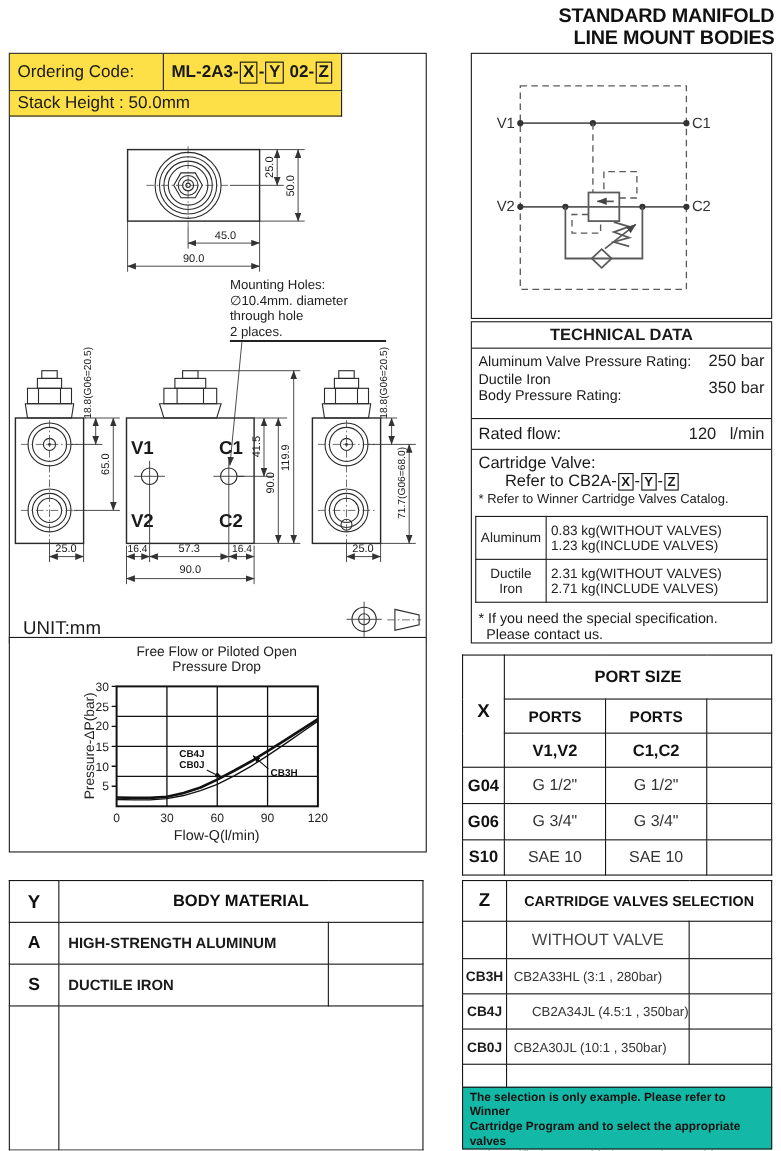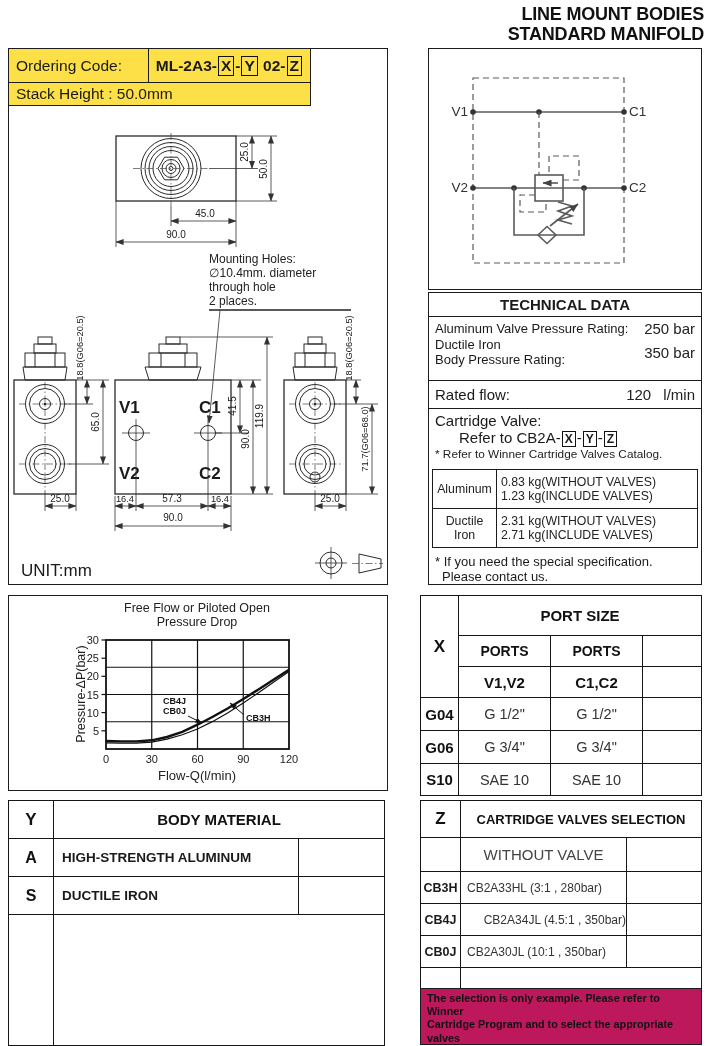--- a/index.html
+++ b/index.html
@@ -47,31 +47,31 @@
   .val { font-size:14.5px; color:#333; }
 
   
   #tech-panel { font-size:13px; }
   .tech-sec { border-bottom:1.3px solid #1c1c1c; padding:3px 6px; }
   .tech-row { display:flex; justify-content:space-between; align-items:center; }
   .tech-val { font-size:15px; color:#222; white-space:nowrap; }
   .wtable { width:266px; margin:2px auto 0 auto; border:1.8px solid #1c1c1c; }
   .wtable td { border:1.2px solid #1c1c1c; font-size:12.3px; text-align:left; padding:1px 4px; color:#222; }
 
-  #note-box { position:absolute; border:1.5px solid #1c1c1c; background:#be185d;
+  #note-box { position:absolute; border:1.5px solid #1c1c1c; background:#14b8a6;
               padding:3px 6px; font-size:10.8px; font-weight:600; line-height:13.2px; color:#111; }
 </style>
 </head>
 <body>
 
 <div id="page">
 
   <div id="title">
+    <div>STANDARD MANIFOLD</div>
     <div>LINE MOUNT BODIES</div>
-    <div>STANDARD MANIFOLD</div>
   </div>
 
   <div class="panel" id="drawing-panel" style="left:8px; top:48px; width:380px; height:537px;">
 
     <div class="hdr-row" style="top:0; height:34px; width:302px;">
       <div class="hdr-cell" style="width:146px; border-right:1.5px solid #1c1c1c; height:100%; display:flex; align-items:center;">Ordering Code:</div>
       <div class="hdr-cell" style="font-weight:bold;"><span>ML-2A3-</span><span class="code-box">X</span><span>-</span><span class="code-box">Y</span><span style="white-space:pre;"> 02-</span><span class="code-box">Z</span></div>
     </div>
     <div class="hdr-row" style="top:34px; height:23px; width:302px;">
       <div class="hdr-cell">Stack Height : 50.0mm</div>
@@ -333,21 +333,21 @@
         </tr>
       </tbody>
         </table>
     </div>
     <div style="height:36px; padding:2px 6px; font-size:13px;">
       <div>* If you need the special specification.</div>
       <div style="padding-left:7px;">Please contact us.</div>
     </div>
   </div>
 
-  <div class="panel" style="left:8px; top:595px; width:380px; height:196px;">
+  <div class="panel" style="left:8px; top:579px; width:380px; height:196px;">
     <svg id="chart-svg" width="401" height="193" viewBox="0 0 401 193">
       <defs>
         <marker id="arH" viewBox="0 0 8 6" markerWidth="7" markerHeight="6" refX="7.6" refY="3" orient="auto" markerUnits="userSpaceOnUse">
           <path d="M0,0 L8,3 L0,6 Z" fill="#111"></path>
         </marker>
       </defs>
       <text x="188" y="16" text-anchor="middle" class="ch-title">Free Flow or Piloted Open</text>
       <text x="188" y="30" text-anchor="middle" class="ch-title">Pressure Drop</text>
       <g>
         <line x1="142.75" y1="44" x2="142.75" y2="153" class="ch-grid"></line>

